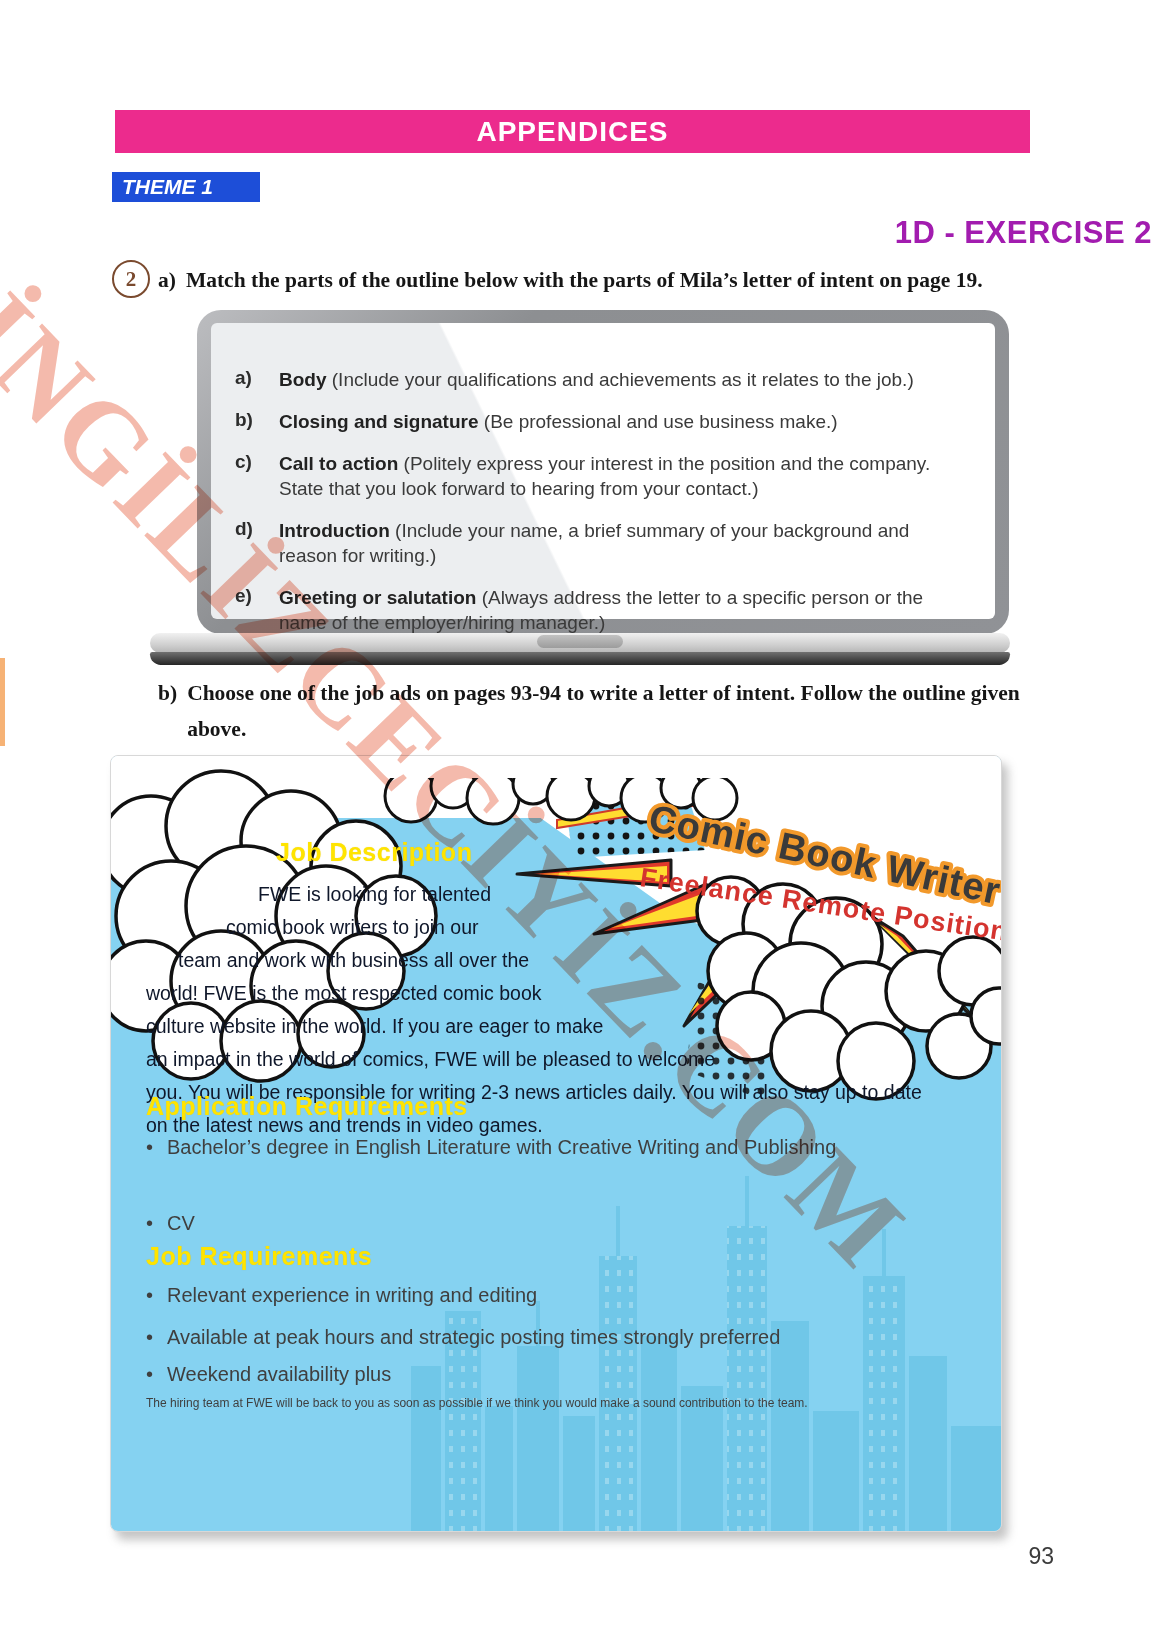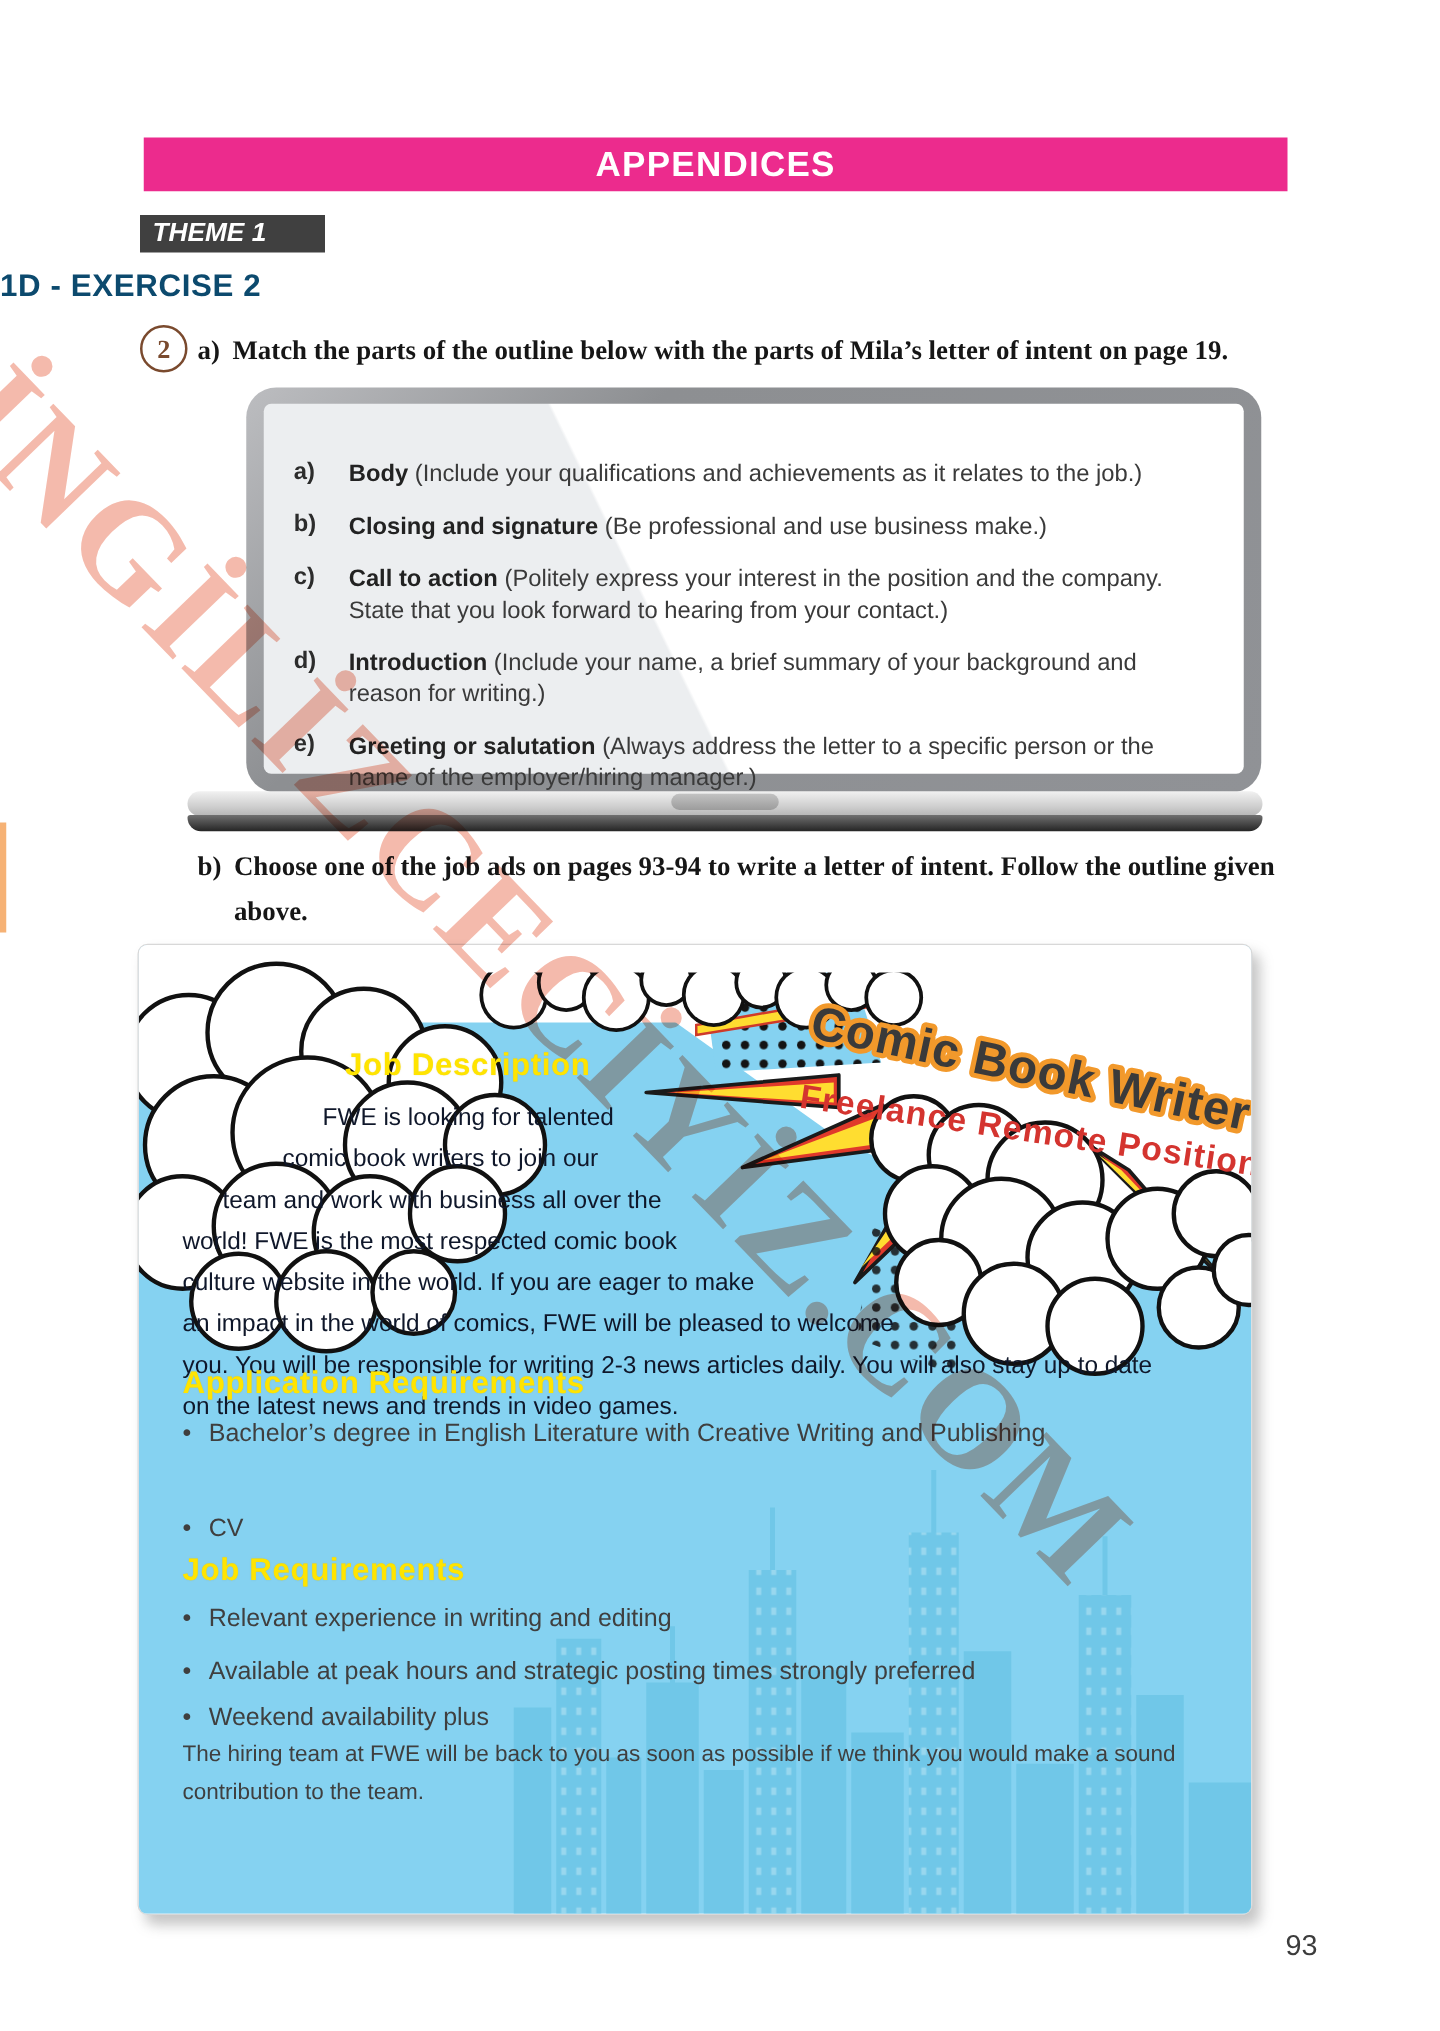--- a/index.html
+++ b/index.html
@@ -17,26 +17,26 @@
   }
   .edge-strip{position:absolute;left:0;top:658px;width:5px;height:88px;background:#f6b275;}
   
   .banner{
     position:absolute;left:115px;top:110px;width:915px;height:43px;
     background:#ec2b8d;color:#ffffff;font-weight:bold;font-size:28px;
     display:flex;align-items:center;justify-content:center;letter-spacing:1px;
   }
   .theme-badge{
     position:absolute;left:112px;top:172px;width:148px;height:30px;
-    background:#404040;color:#ffffff;font-weight:bold;font-style:italic;
+    background:#1d4ed8;color:#ffffff;font-weight:bold;font-style:italic;
     font-size:21px;display:flex;align-items:center;padding-left:10px;box-sizing:border-box;
   }
   .exercise-title{
-    position:absolute;left:0;top:215px;width:1152px;text-align:left;
-    color:#0c4a6e;font-weight:bold;font-size:25px;letter-spacing:.5px;
+    position:absolute;left:0;top:215px;width:1152px;text-align:right;
+    color:#a21caf;font-weight:bold;font-size:31px;letter-spacing:.5px;
   }
   
   .num-circle{
     position:absolute;left:112px;top:260px;width:34px;height:34px;border-radius:50%;
     border:2.5px solid #7a4a2e;color:#7a4a2e;font-family:"Liberation Serif",serif;
     font-weight:bold;font-size:21px;display:flex;align-items:center;justify-content:center;background:#fff;
   }
   .prompt{
     position:absolute;font-family:"Liberation Serif",serif;font-weight:bold;
     color:#161616;font-size:21.5px;line-height:36px;
@@ -95,21 +95,21 @@
     position:absolute;color:#ffe400;font-weight:bold;font-size:25px;letter-spacing:.5px;
     text-shadow:0 0 1px rgba(180,140,0,.35);
   }
   .ad-text{color:#0f172a;font-size:19.5px;}
   .desc-block{position:absolute;left:35px;top:122px;width:860px;line-height:33px;}
   .desc-block div{white-space:nowrap;}
   .d1{padding-left:112px;} .d2{padding-left:92px;} .d3{padding-left:80px;}
   .d4{padding-left:32px;}  .d5,.d6,.d7,.d8,.d9{padding-left:0;}
   .bullet{position:absolute;left:35px;width:840px;font-size:20px;color:#3f3f3f;}
   .bullet::before{content:"•";margin-right:14px;}
-  .closing{position:absolute;left:35px;top:632px;width:845px;font-size:18px;line-height:30px;color:#3f3f3f;}
+  .closing{position:absolute;left:35px;top:632px;width:845px;font-size:12px;line-height:30px;color:#3f3f3f;}
   .page-num{position:absolute;right:98px;top:1543px;font-size:23px;color:#3c3c3c;}
 </style>
 </head>
 <body>
 
 <div class="watermark">İNGİLİZCECİYİZ.COM</div>
 <div class="edge-strip"></div>
 
 <div class="banner">APPENDICES</div>
 <div class="theme-badge">THEME 1</div>

